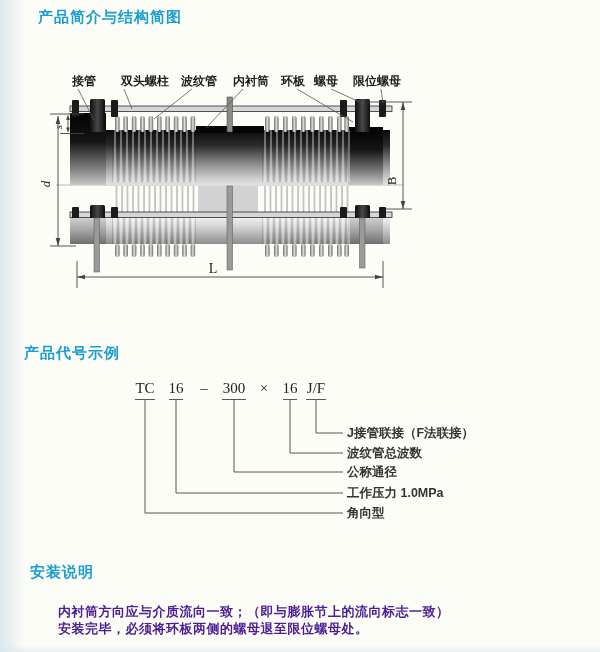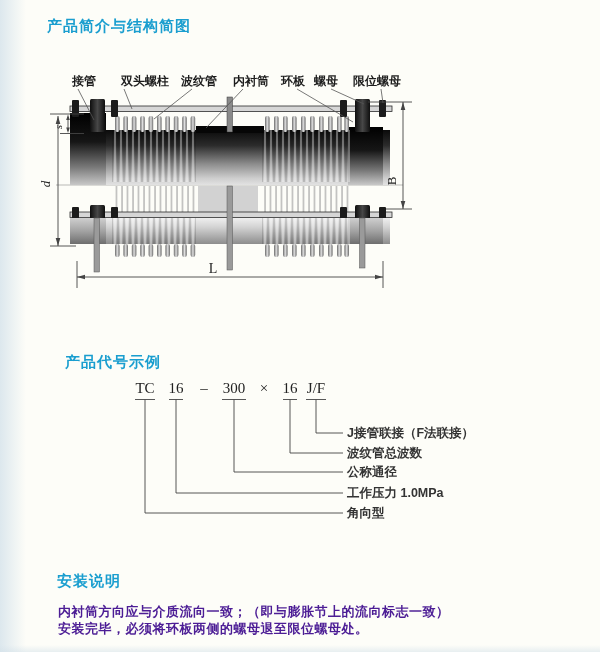--- a/index.html
+++ b/index.html
@@ -6,26 +6,26 @@
   body{
     width:600px;height:652px;position:relative;overflow:hidden;
     background:#fdfdf8;
     font-family:"Liberation Sans",sans-serif;
   }
   .edge-left{position:absolute;left:0;top:0;width:26px;height:652px;
     background:linear-gradient(to right,rgba(203,220,232,.65),rgba(203,220,232,0));pointer-events:none;}
   .edge-bottom{position:absolute;left:0;bottom:0;width:600px;height:7px;
     background:linear-gradient(to top,rgba(210,224,233,.5),rgba(210,224,233,0));pointer-events:none;}
   .sec-title{
-    position:absolute;margin:9px;font-size:15px;font-weight:bold;
+    position:absolute;margin:0;font-size:15px;font-weight:bold;
     color:#1a9ecf;letter-spacing:1px;white-space:nowrap;text-align:right;
   }
   #title-intro{left:38px;top:8px;}
-  #title-code{left:56px;top:344px;}
-  #title-install{left:48px;top:563px;}
+  #title-code{left:24px;top:344px;}
+  #title-install{left:30px;top:563px;}
   .body-line{
     position:absolute;margin:4px;font-size:13px;font-weight:600;color:#4c1d95;
     letter-spacing:.5px;white-space:nowrap;
   }
   #install-line-1{left:54px;top:599px;}
   #install-line-2{left:54px;top:616px;}
   svg{position:absolute;left:0;}
   #diagram-svg{top:0;}
   #code-svg{top:340px;}
   text{user-select:none;}

